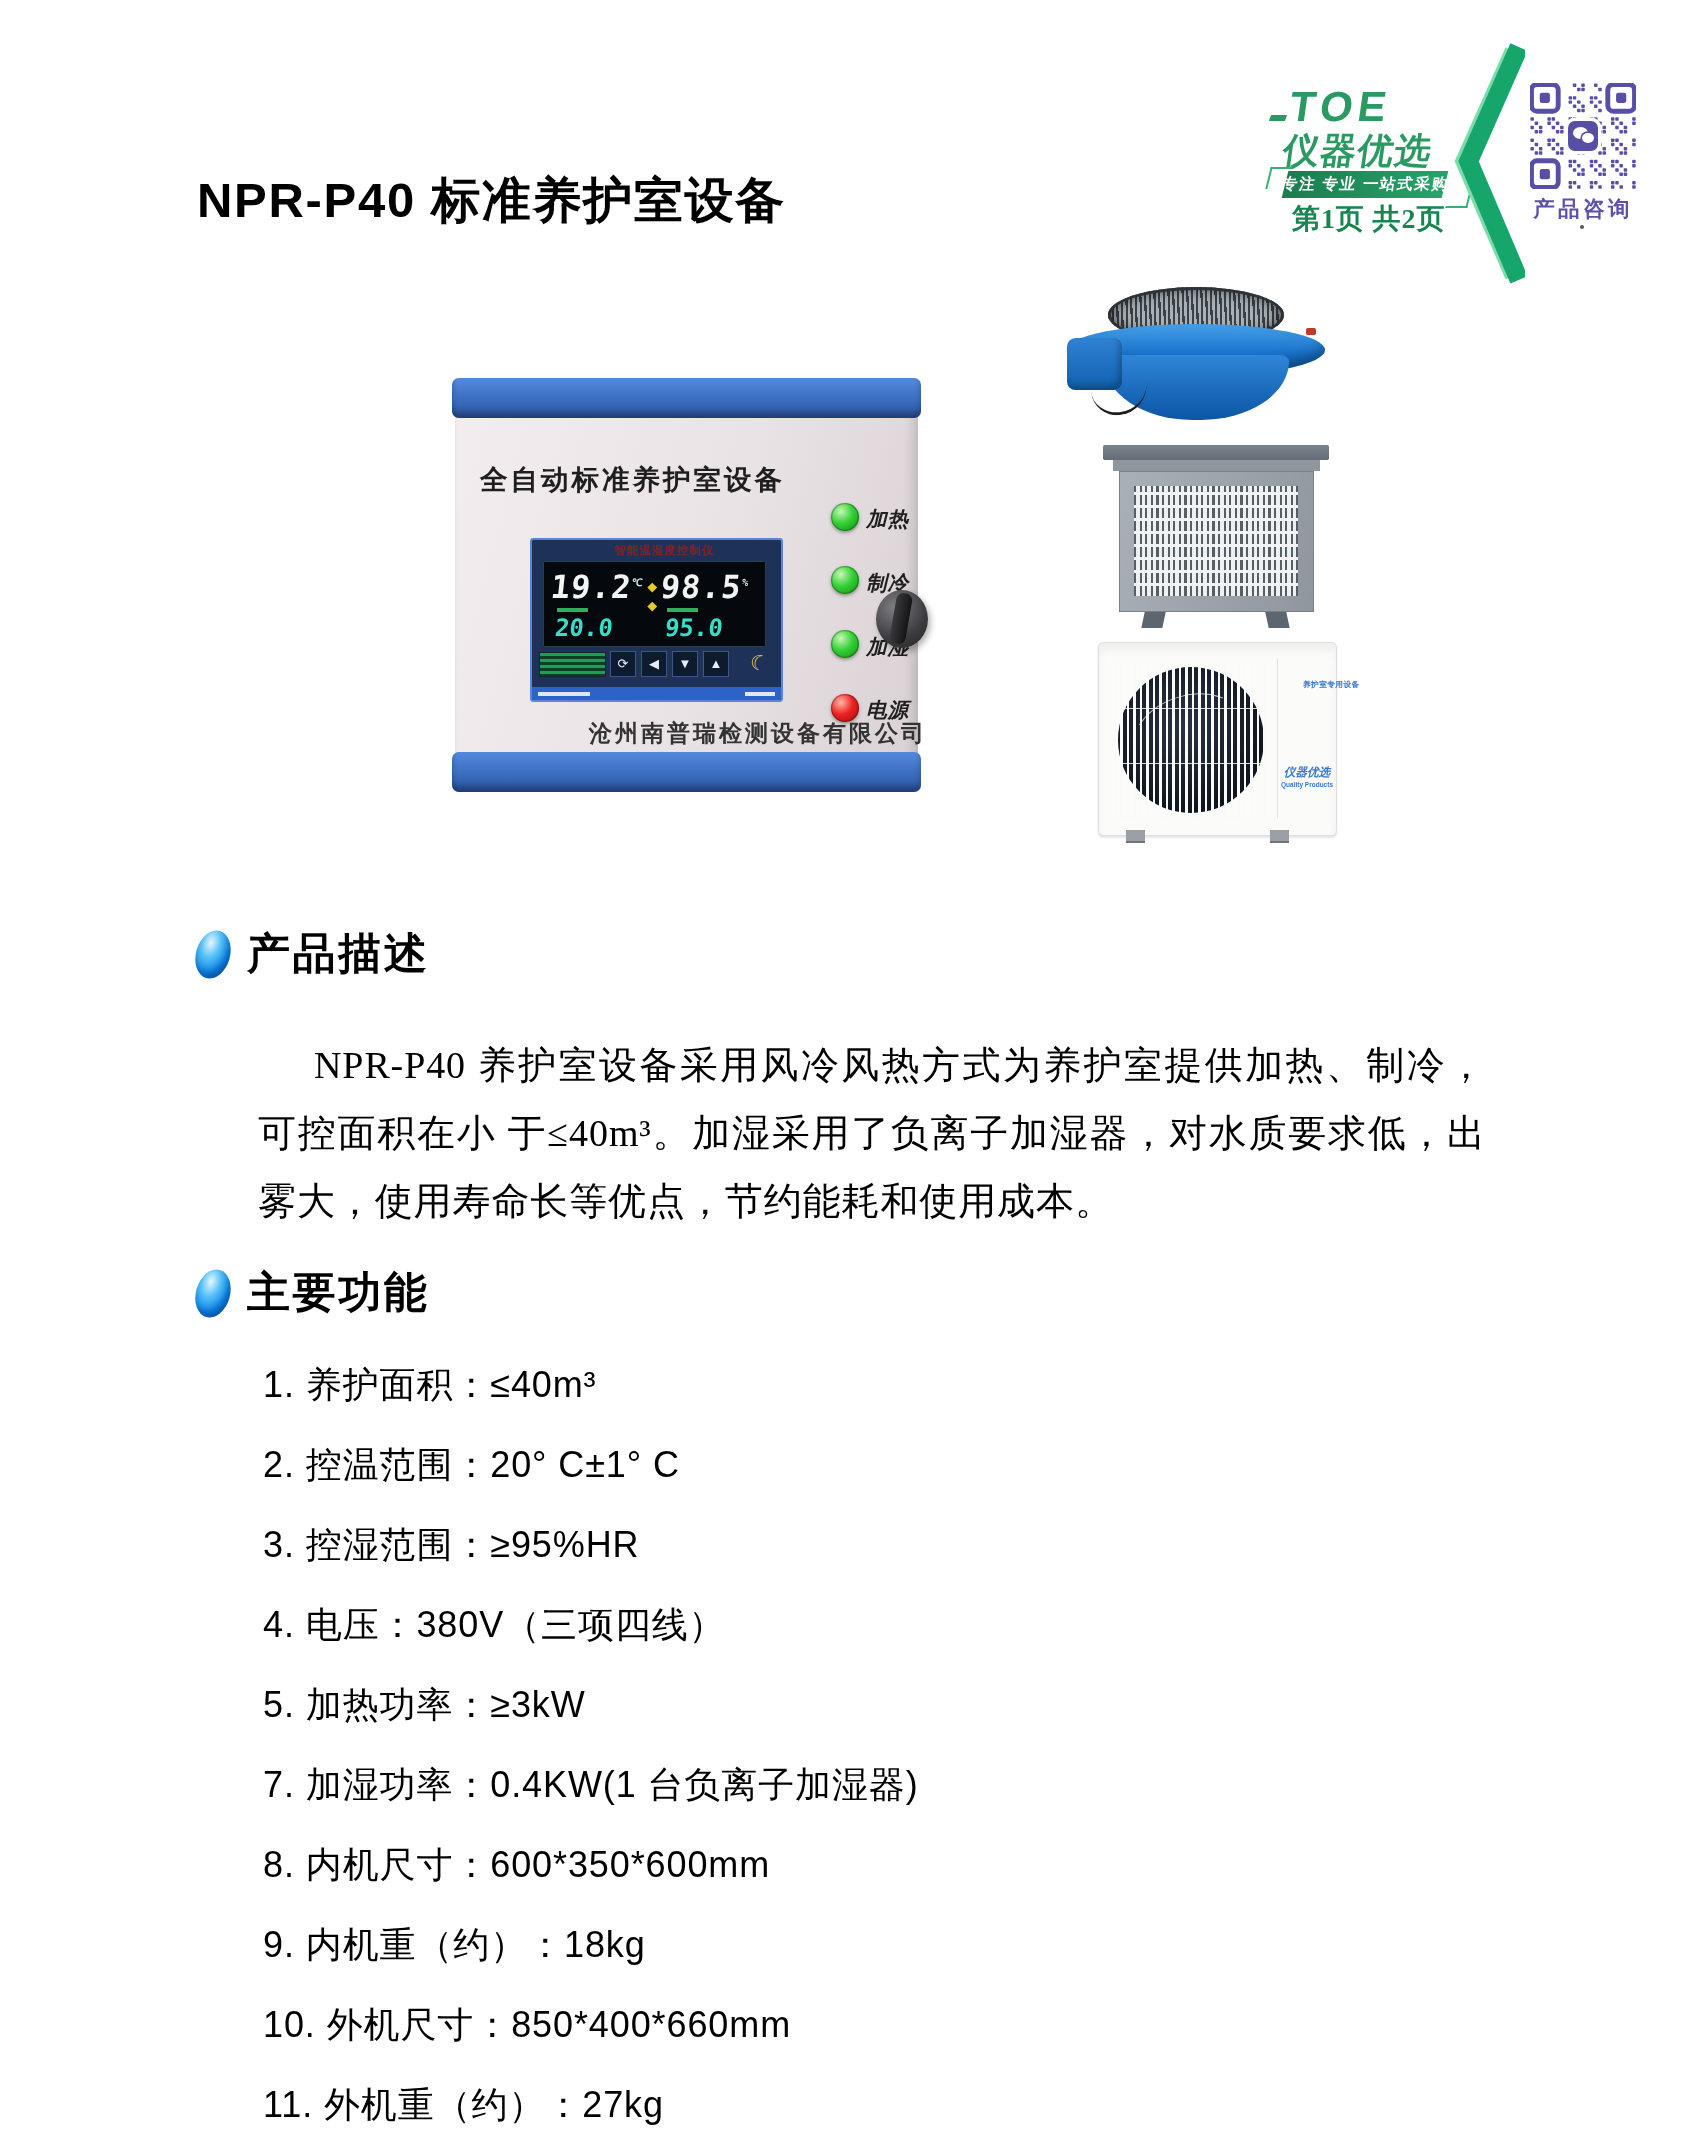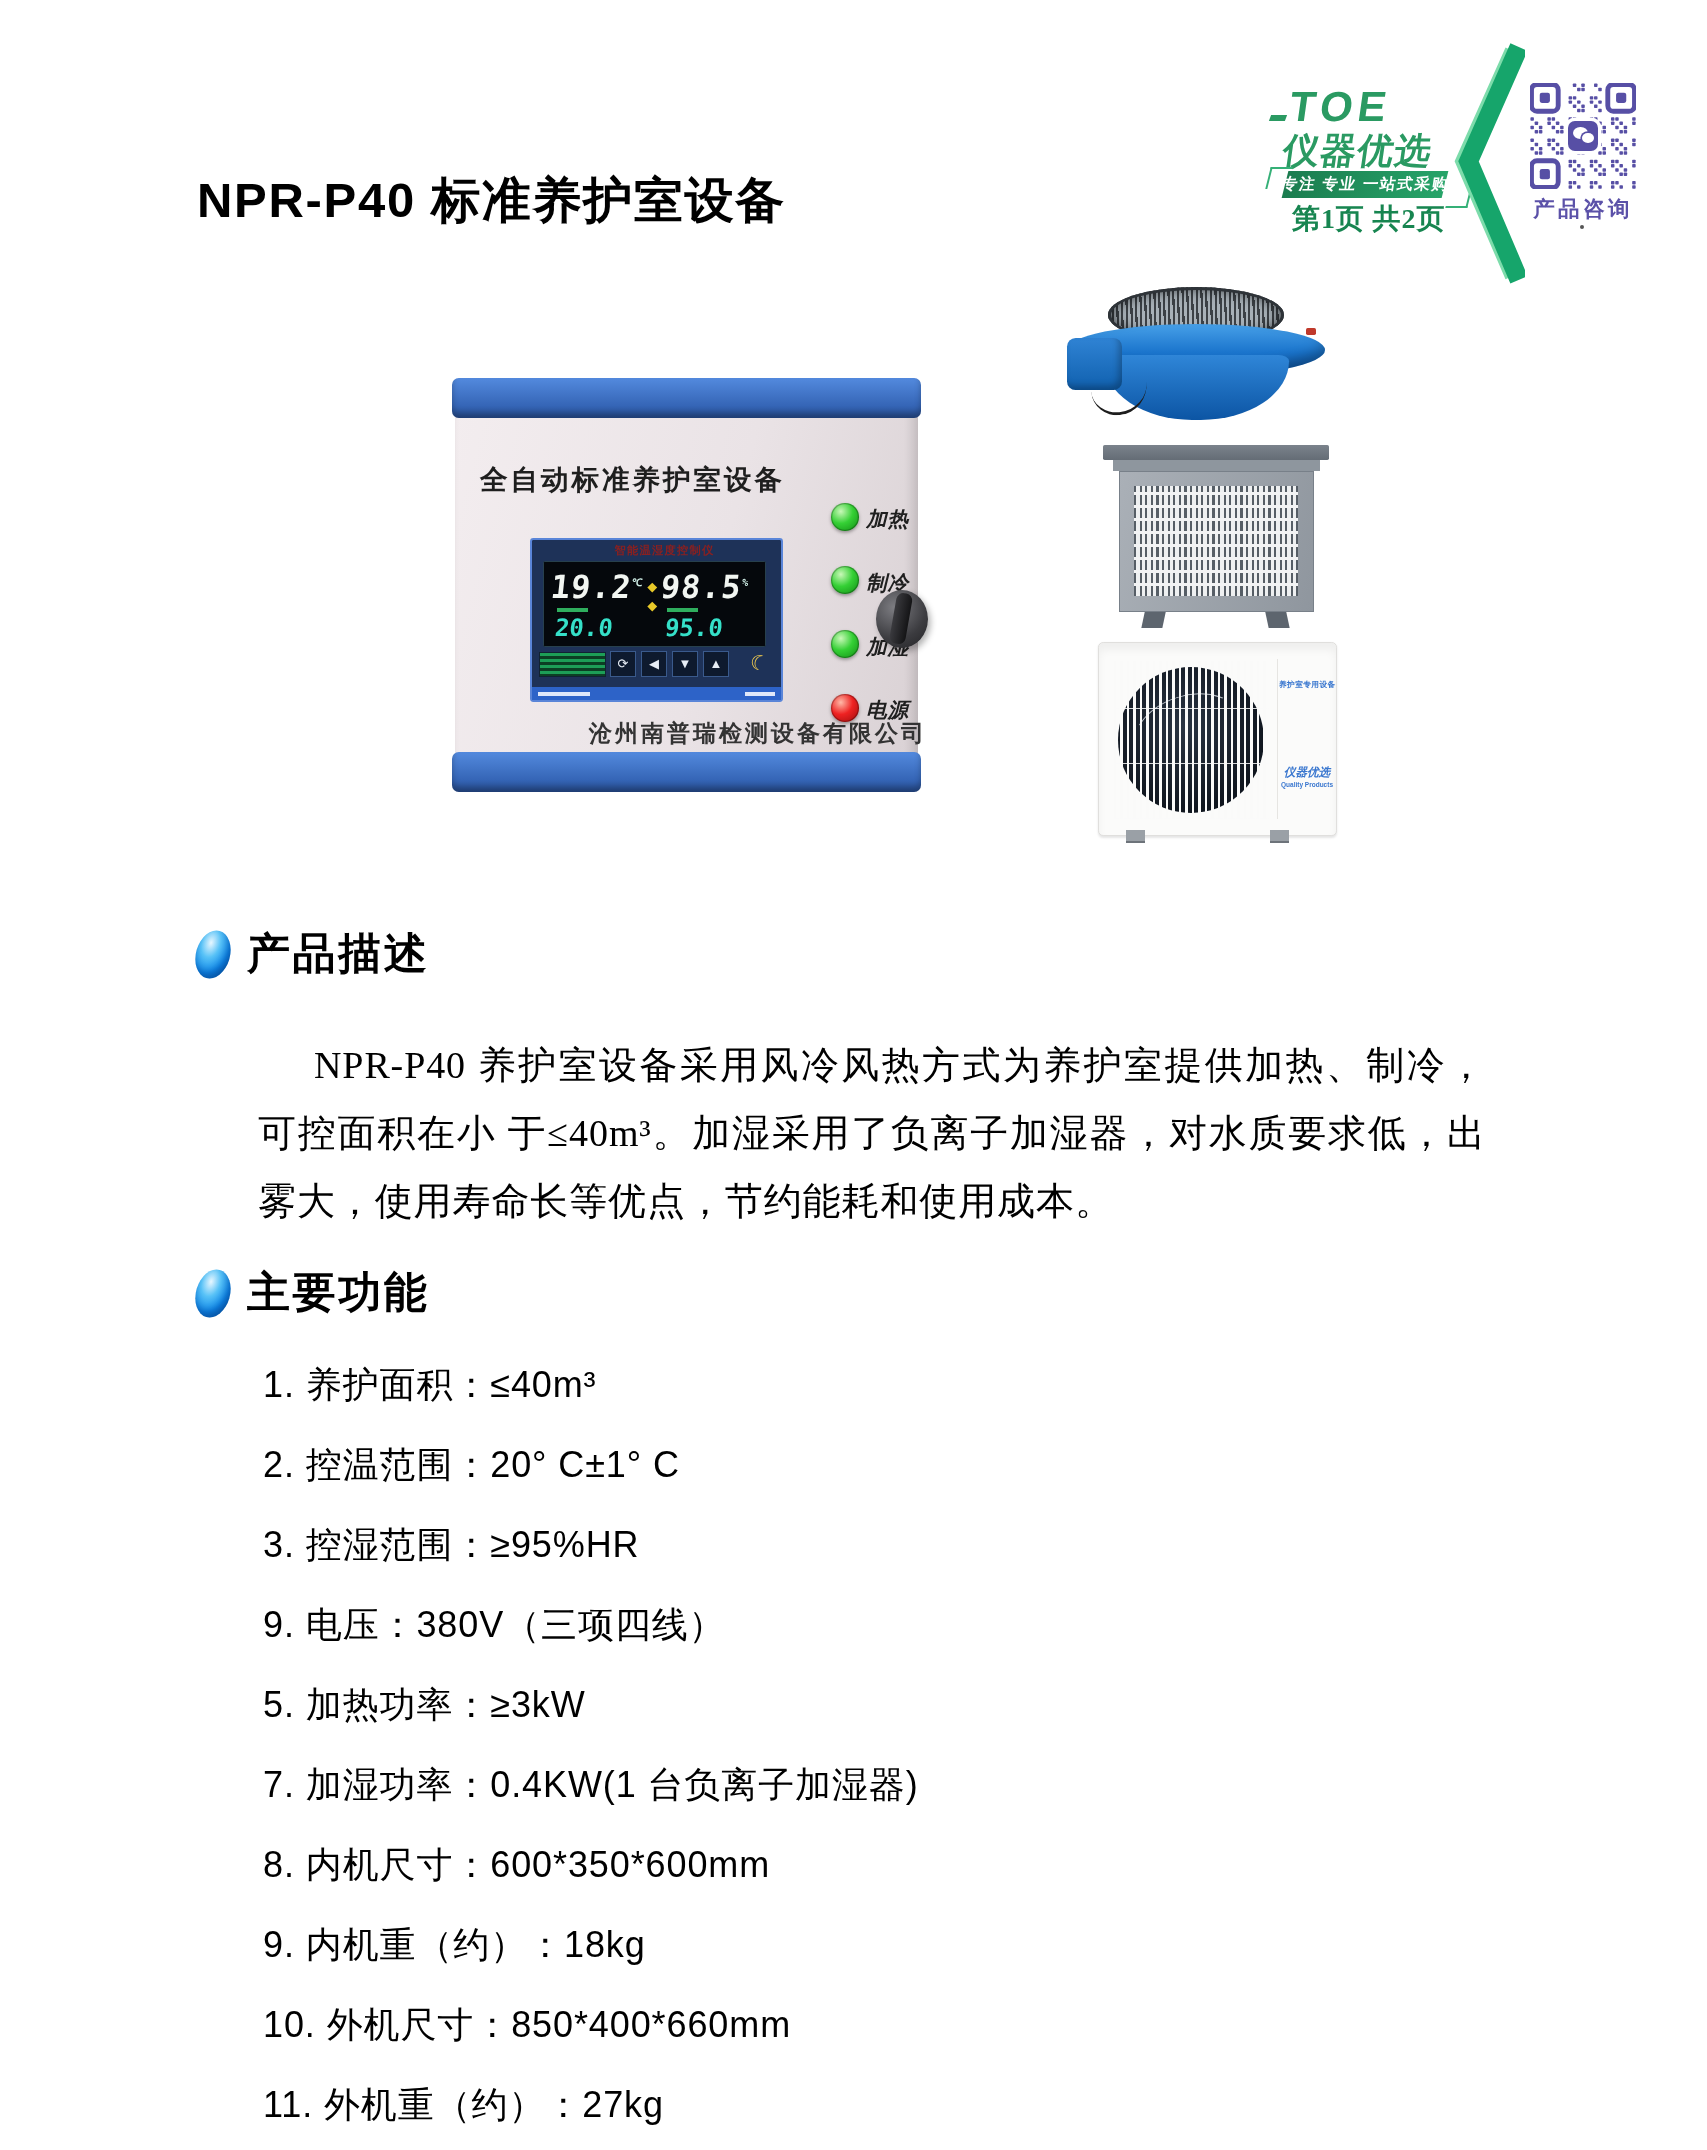--- a/index.html
+++ b/index.html
@@ -130,21 +130,21 @@
   .ou-circle{position:absolute;left:4.3px;top:6px;width:146px;height:146px;border-radius:50%;
              background:radial-gradient(circle at 45% 40%,#2a3442,#10161f 70%);}
   .ou-blade{position:absolute;left:17px;top:34px;width:116px;height:86px;border:1.7px solid rgba(235,240,245,.75);
             border-color:rgba(235,240,245,.75) transparent transparent transparent;border-radius:50%;transform:rotate(-18deg);}
   .ou-bars{position:absolute;inset:0;
            background:
              repeating-linear-gradient(0deg,rgba(250,250,250,.85) 0 0.9px,rgba(250,250,250,0) 0.9px 27.5px),
              repeating-linear-gradient(90deg,#fafaf9 0 2.2px,rgba(250,250,250,0) 2.2px 6.5px);}
   .ou-divider{position:absolute;left:179px;top:17px;bottom:17px;width:0.9px;background:#e6e5e2;}
   .ou-label1{position:absolute;left:181px;top:38px;width:56px;text-align:center;font-size:7.7px;
-             font-weight:700;color:#3a77cf;letter-spacing:0.4px;white-space:nowrap;}
+             font-weight:700;color:#3a77cf;letter-spacing:0.4px;white-space:nowrap;padding-left:24px;}
   .ou-label2{position:absolute;left:181px;top:123px;width:56px;text-align:center;font-size:11.6px;
              font-weight:700;font-style:italic;color:#3a77cf;font-family:"Liberation Serif",serif;white-space:nowrap;}
   .ou-label2-en{position:absolute;left:181px;top:139px;width:56px;text-align:center;font-size:6.5px;
              font-weight:700;color:#3a77cf;white-space:nowrap;}
   .ou-foot{position:absolute;bottom:-6.9px;width:19px;height:11.2px;background:#9aa0a6;border-bottom:2.6px solid #6d737a;}
   .of1{left:27.5px;} .of2{left:172px;}
 
   
   .sec-head{position:absolute;display:flex;align-items:center;gap:17px;}
   .sh-desc{left:196px;top:925px;}
@@ -408,21 +408,21 @@
   <div class="paragraph">NPR-P40 养护室设备采用风冷风热方式为养护室提供加热、制冷，可控面积在小 于≤40m³。加湿采用了负离子加湿器，对水质要求低，出雾大，使用寿命长等优点，节约能耗和使用成本。</div>
 
   <div class="sec-head sh-feat">
     <div class="orb"></div>
     <div class="sec-title">主要功能</div>
   </div>
   <ul class="features">
     <li>1. 养护面积：≤40m³</li>
     <li>2. 控温范围：20° C±1° C</li>
     <li>3. 控湿范围：≥95%HR</li>
-    <li>9. 电压：380V（三项四线）</li>
+    <li>4. 电压：380V（三项四线）</li>
     <li>5. 加热功率：≥3kW</li>
     <li>7. 加湿功率：0.4KW(1 台负离子加湿器)</li>
     <li>8. 内机尺寸：600*350*600mm</li>
     <li>9. 内机重（约）：18kg</li>
     <li>10. 外机尺寸：850*400*660mm</li>
     <li>11. 外机重（约）：27kg</li>
   </ul>
 
 </div>
 

